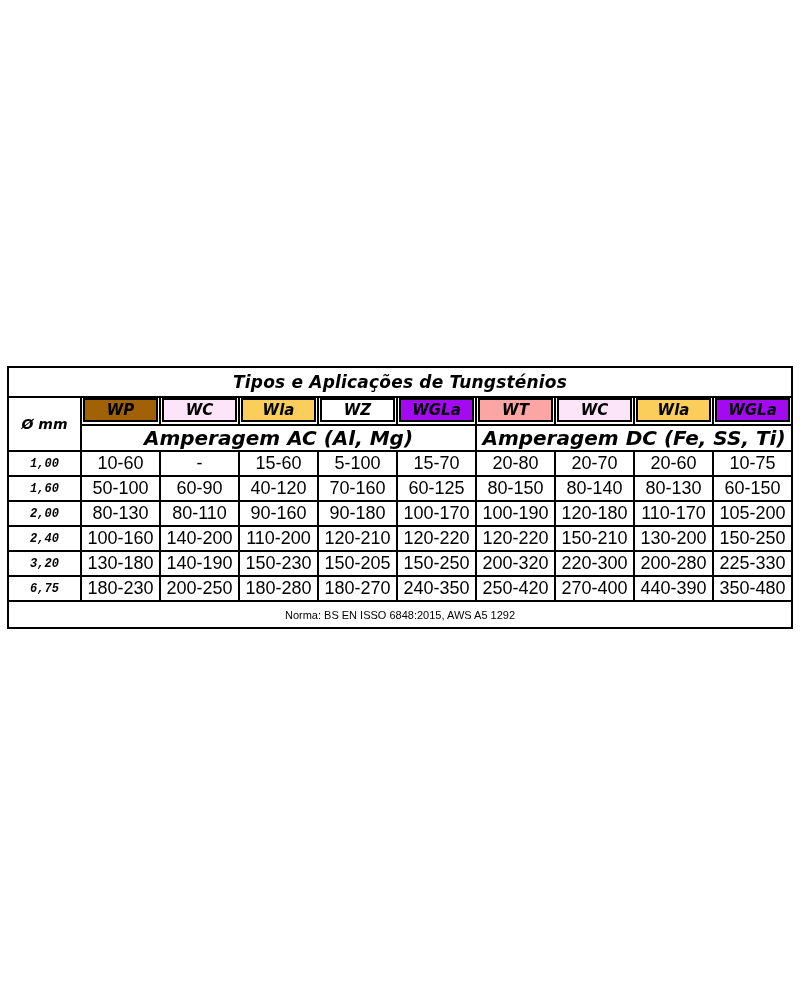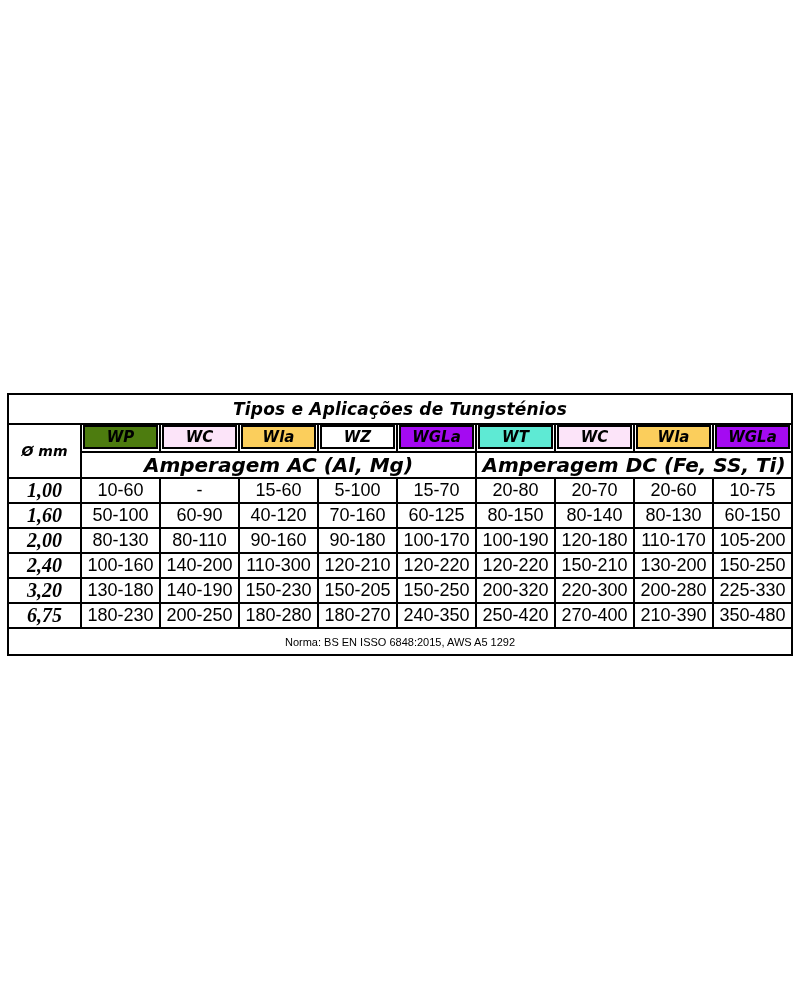--- a/index.html
+++ b/index.html
@@ -18,21 +18,20 @@
     position: absolute;
     left: 7px;
     top: 366px;
     width: 786px;
   }
   table.tung {
     width: 100%;
     border-collapse: collapse;
     table-layout: fixed;
     border: 2px solid #0369a1;
-    margin-top: 27px;
   }
   table.tung td {
     border: 2px solid #000;
     padding: 0;
     text-align: center;
     vertical-align: middle;
     overflow: hidden;
   }
   
   td.title-cell {
@@ -73,24 +72,24 @@
   td.amp-head {
     height: 24px;
     font-family: "DejaVu Sans", sans-serif;
     font-weight: bold;
     font-style: italic;
     font-size: 20px;
   }
   
   td.diam-cell {
     height: 23px;
-    font-family: Liberation Serif, serif;
-    font-weight: bold;
-    font-style: italic;
-    font-size: 20px;
+    font-family: Liberation Mono, monospace;
+    font-weight: bold;
+    font-style: italic;
+    font-size: 12px;
   }
   td.val-cell {
     height: 23px;
     font-size: 18px;
     font-family: "Liberation Sans", sans-serif;
   }
   
   td.footer-cell {
     height: 25px;
     font-size: 11px;
@@ -115,36 +114,36 @@
         <col>
         <col>
     </colgroup>
     <tbody>
       <tr>
         <td class="title-cell" colspan="10">Tipos e Aplicações de Tungsténios</td>
       </tr>
       <tr id="type-row">
         <td class="diam-head" rowspan="2">Ø mm</td>
       <td class="type-cell">
-            <div class="type-box" style="background: #4d7c0f;">WP</div>
+            <div class="type-box" style="background: #a16207;">WP</div>
           </td>
           <td class="type-cell">
             <div class="type-box" style="background: rgb(252, 228, 249);">WC</div>
           </td>
           <td class="type-cell">
             <div class="type-box" style="background: rgb(251, 206, 92);">Wla</div>
           </td>
           <td class="type-cell">
             <div class="type-box" style="background: rgb(255, 255, 255);">WZ</div>
           </td>
           <td class="type-cell">
             <div class="type-box" style="background: rgb(164, 10, 242);">WGLa</div>
           </td>
           <td class="type-cell">
-            <div class="type-box" style="background: #5eead4;">WT</div>
+            <div class="type-box" style="background: #fca5a5;">WT</div>
           </td>
           <td class="type-cell">
             <div class="type-box" style="background: rgb(252, 228, 249);">WC</div>
           </td>
           <td class="type-cell">
             <div class="type-box" style="background: rgb(251, 206, 92);">Wla</div>
           </td>
           <td class="type-cell">
             <div class="type-box" style="background: rgb(164, 10, 242);">WGLa</div>
           </td>
@@ -187,21 +186,21 @@
           <td class="val-cell">100-170</td>
           <td class="val-cell">100-190</td>
           <td class="val-cell">120-180</td>
           <td class="val-cell">110-170</td>
           <td class="val-cell">105-200</td>
         </tr>
         <tr>
           <td class="diam-cell">2,40</td>
           <td class="val-cell">100-160</td>
           <td class="val-cell">140-200</td>
-          <td class="val-cell">110-300</td>
+          <td class="val-cell">110-200</td>
           <td class="val-cell">120-210</td>
           <td class="val-cell">120-220</td>
           <td class="val-cell">120-220</td>
           <td class="val-cell">150-210</td>
           <td class="val-cell">130-200</td>
           <td class="val-cell">150-250</td>
         </tr>
         <tr>
           <td class="diam-cell">3,20</td>
           <td class="val-cell">130-180</td>
@@ -216,21 +215,21 @@
         </tr>
         <tr>
           <td class="diam-cell">6,75</td>
           <td class="val-cell">180-230</td>
           <td class="val-cell">200-250</td>
           <td class="val-cell">180-280</td>
           <td class="val-cell">180-270</td>
           <td class="val-cell">240-350</td>
           <td class="val-cell">250-420</td>
           <td class="val-cell">270-400</td>
-          <td class="val-cell">210-390</td>
+          <td class="val-cell">440-390</td>
           <td class="val-cell">350-480</td>
         </tr>
         <tr>
         <td class="footer-cell" colspan="10">Norma: BS EN ISSO 6848:2015, AWS A5 1292</td>
       </tr>
     </tbody>
   </table>
 </div>
 
 </body></html>

